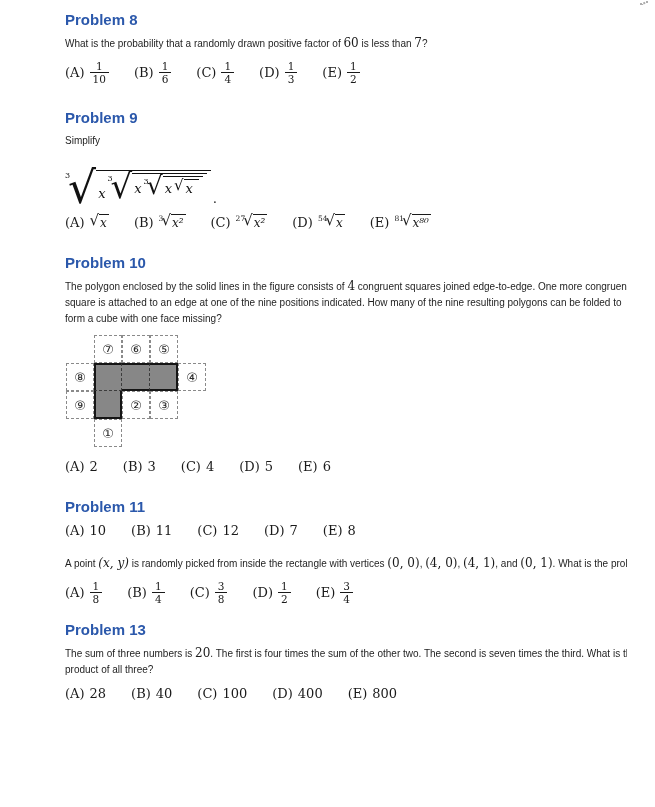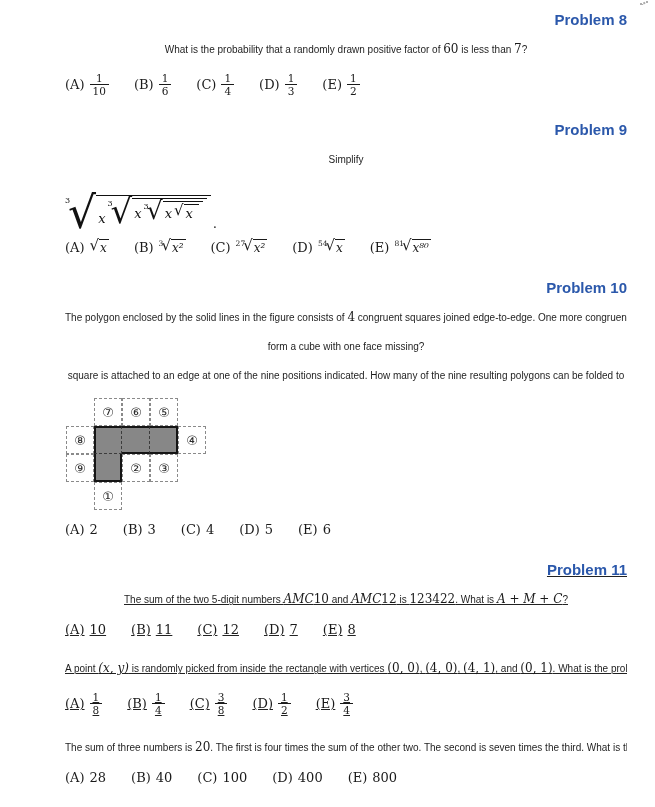--- a/index.html
+++ b/index.html
@@ -1,26 +1,26 @@
 <!DOCTYPE html>
 <html><head>
 <meta charset="utf-8">
 <style>
   html,body{margin:0;padding:0;background:#ffffff;}
   body{width:655px;height:807px;overflow:hidden;position:relative;
        font-family:"Liberation Sans",sans-serif;color:#222;}
   .content{padding:12px 28px 0 65px;}
 
   .problem{margin:0 0 25px 0;}
-  .problem.tight{margin-bottom:17px;text-decoration:underline;}
+  .problem.tight{margin-bottom:17px;}
 
   .ptitle{font-family:"Liberation Sans",sans-serif;font-size:15px;font-weight:700;
-          color:#2b58ab;margin:0 0 7px 0;line-height:16px;text-align:right;}
-
-  .qline{font-size:10px;line-height:29px;white-space:nowrap;overflow:hidden;color:#1e1e1e;text-align:center;}
+          color:#2b58ab;margin:0 0 7px 0;line-height:16px;}
+
+  .qline{font-size:10px;line-height:16px;white-space:nowrap;overflow:hidden;color:#1e1e1e;}
   .t{font-family:"Liberation Sans",sans-serif;}
   .m{font-family:"DejaVu Serif","Liberation Serif",serif;font-size:12px;color:#1a1a1a;}
   .mi{font-family:"DejaVu Serif","Liberation Serif",serif;font-size:12px;font-style:italic;color:#1a1a1a;}
 
   
   .ans{display:flex;align-items:center;gap:25px;margin-top:8px;
        font-family:"DejaVu Serif","Liberation Serif",serif;font-size:13px;color:#1a1a1a;}
   .opt{display:flex;align-items:center;gap:5px;}
   .lab{font-size:13px;}
   .val{font-size:13px;}
@@ -202,24 +202,24 @@
         </span>
     </div>
   </div>
 
   <div class="problem">
     <h2 class="ptitle">Problem 10</h2>
     <div class="qline">
       <span class="t">The polygon enclosed by the solid lines in the figure consists of </span><span class="m">4</span><span class="t"> congruent squares joined edge-to-edge. One more congruent</span>
     </div>
     <div class="qline">
+      <span class="t">square is attached to an edge at one of the nine positions indicated. How many of the nine resulting polygons can be folded to</span>
+    </div>
+    <div class="qline">
       <span class="t">form a cube with one face missing?</span>
-    </div>
-    <div class="qline">
-      <span class="t">square is attached to an edge at one of the nine positions indicated. How many of the nine resulting polygons can be folded to</span>
     </div>
     <div class="fig">
       <div class="grid">
         <div class="cell dashed p7">⑦</div>
         <div class="cell dashed p6">⑥</div>
         <div class="cell dashed p5">⑤</div>
         <div class="cell dashed p8c">⑧</div>
         <div class="cell gray ga"></div>
         <div class="cell gray gb"></div>
         <div class="cell gray gc"></div>
@@ -250,23 +250,20 @@
         </span>
       <span class="opt">
           <span class="lab">(E)</span>
           <span class="val">6</span>
         </span>
     </div>
   </div>
 
   <div class="problem tight">
     <h2 class="ptitle">Problem 11</h2>
-    <div class="qline">
-      <span class="t">The sum of the two 5-digit numbers </span><span class="mi">AMC</span><span class="m">10</span><span class="t"> and </span><span class="mi">AMC</span><span class="m">12</span><span class="t"> is </span><span class="m">123422</span><span class="t">. What is </span><span class="mi">A + M + C</span><span class="t">?</span>
-    </div>
     <div class="ans">
       <span class="opt">
           <span class="lab">(A)</span>
           <span class="val">10</span>
         </span>
       <span class="opt">
           <span class="lab">(B)</span>
           <span class="val">11</span>
         </span>
       <span class="opt">
@@ -321,23 +318,27 @@
           <span class="lab">(E)</span>
           <span class="frac">
             <span class="num">3</span>
             <span class="den">4</span>
           </span>
         </span>
     </div>
   </div>
 
   <div class="problem">
+    <h2 class="ptitle">Problem 13</h2>
     <div class="qline">
       <span class="t">The sum of three numbers is </span><span class="m">20</span><span class="t">. The first is four times the sum of the other two. The second is seven times the third. What is the</span>
     </div>
+    <div class="qline">
+      <span class="t">product of all three?</span>
+    </div>
     <div class="ans">
       <span class="opt">
           <span class="lab">(A)</span>
           <span class="val">28</span>
         </span>
       <span class="opt">
           <span class="lab">(B)</span>
           <span class="val">40</span>
         </span>
       <span class="opt">

